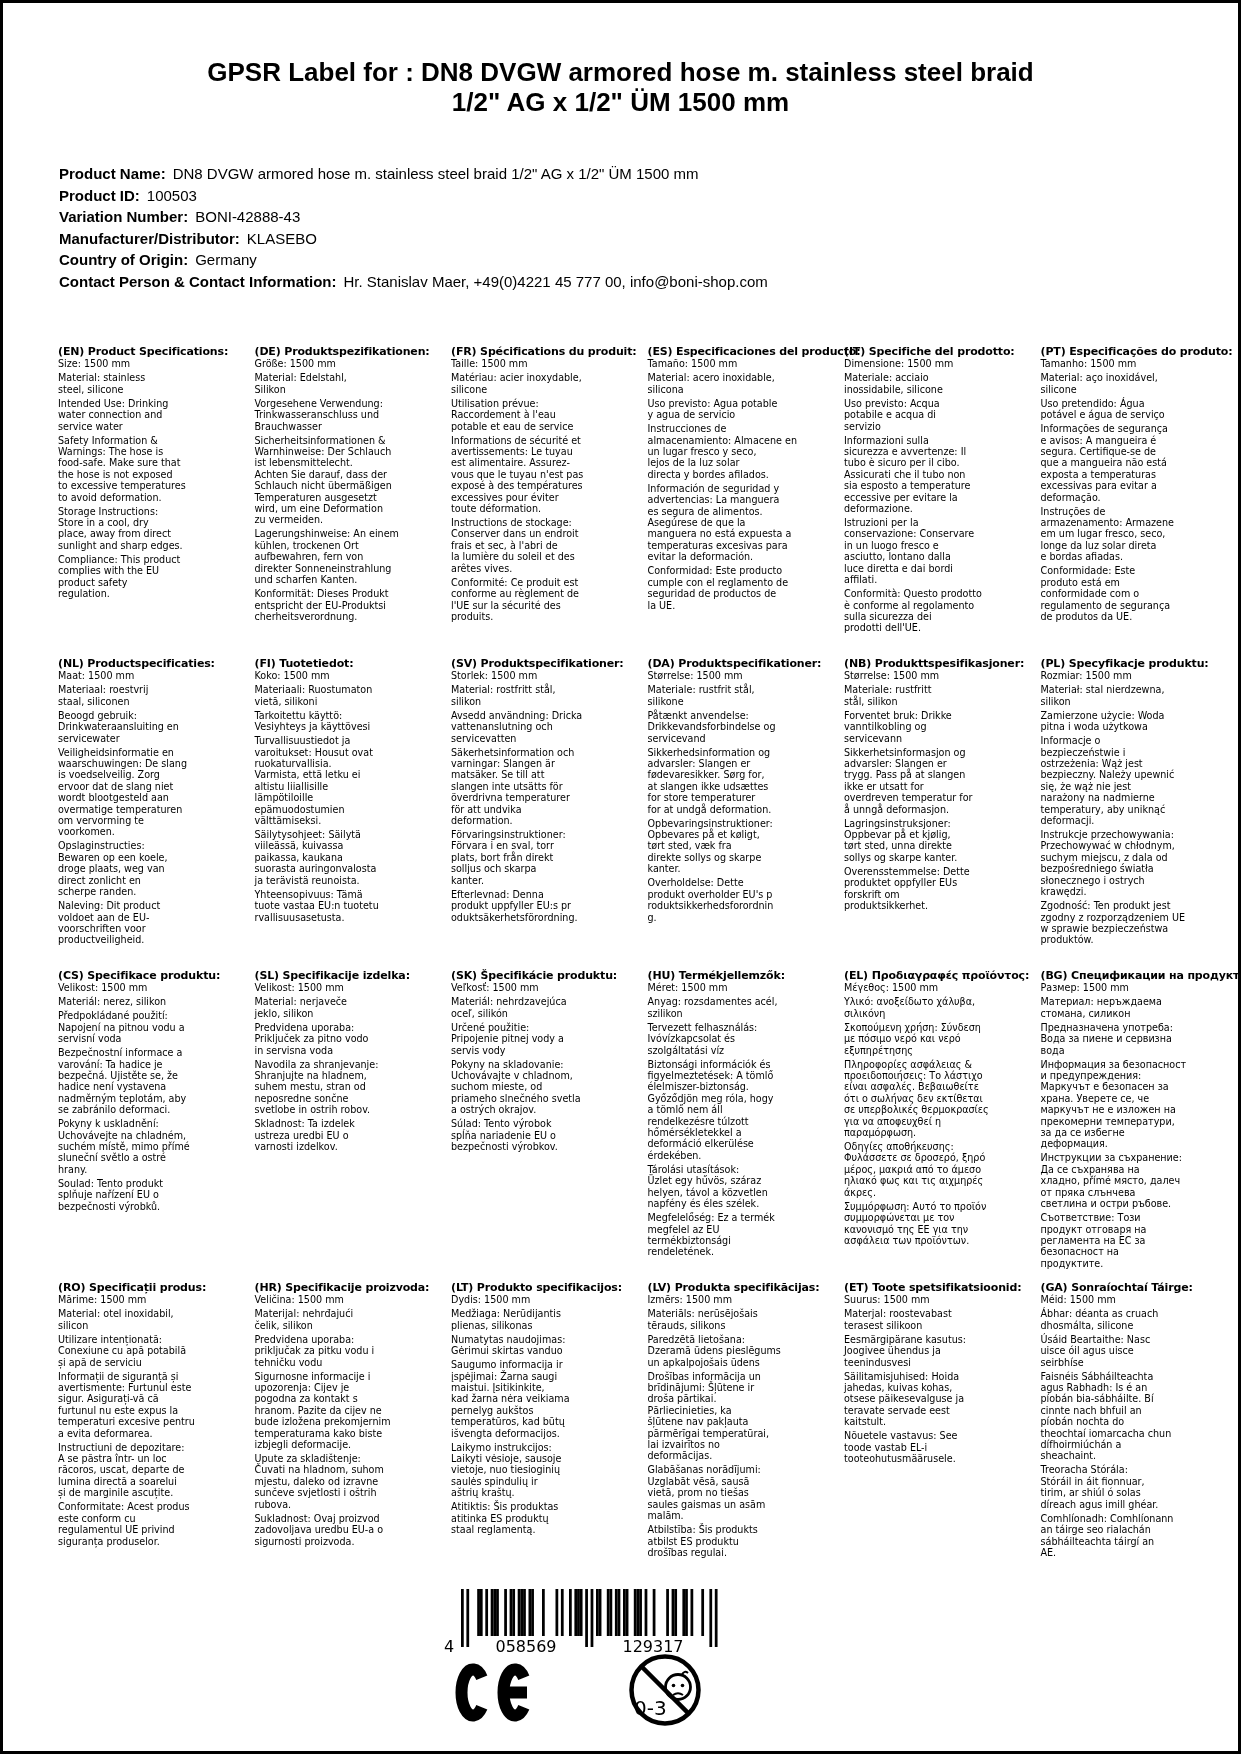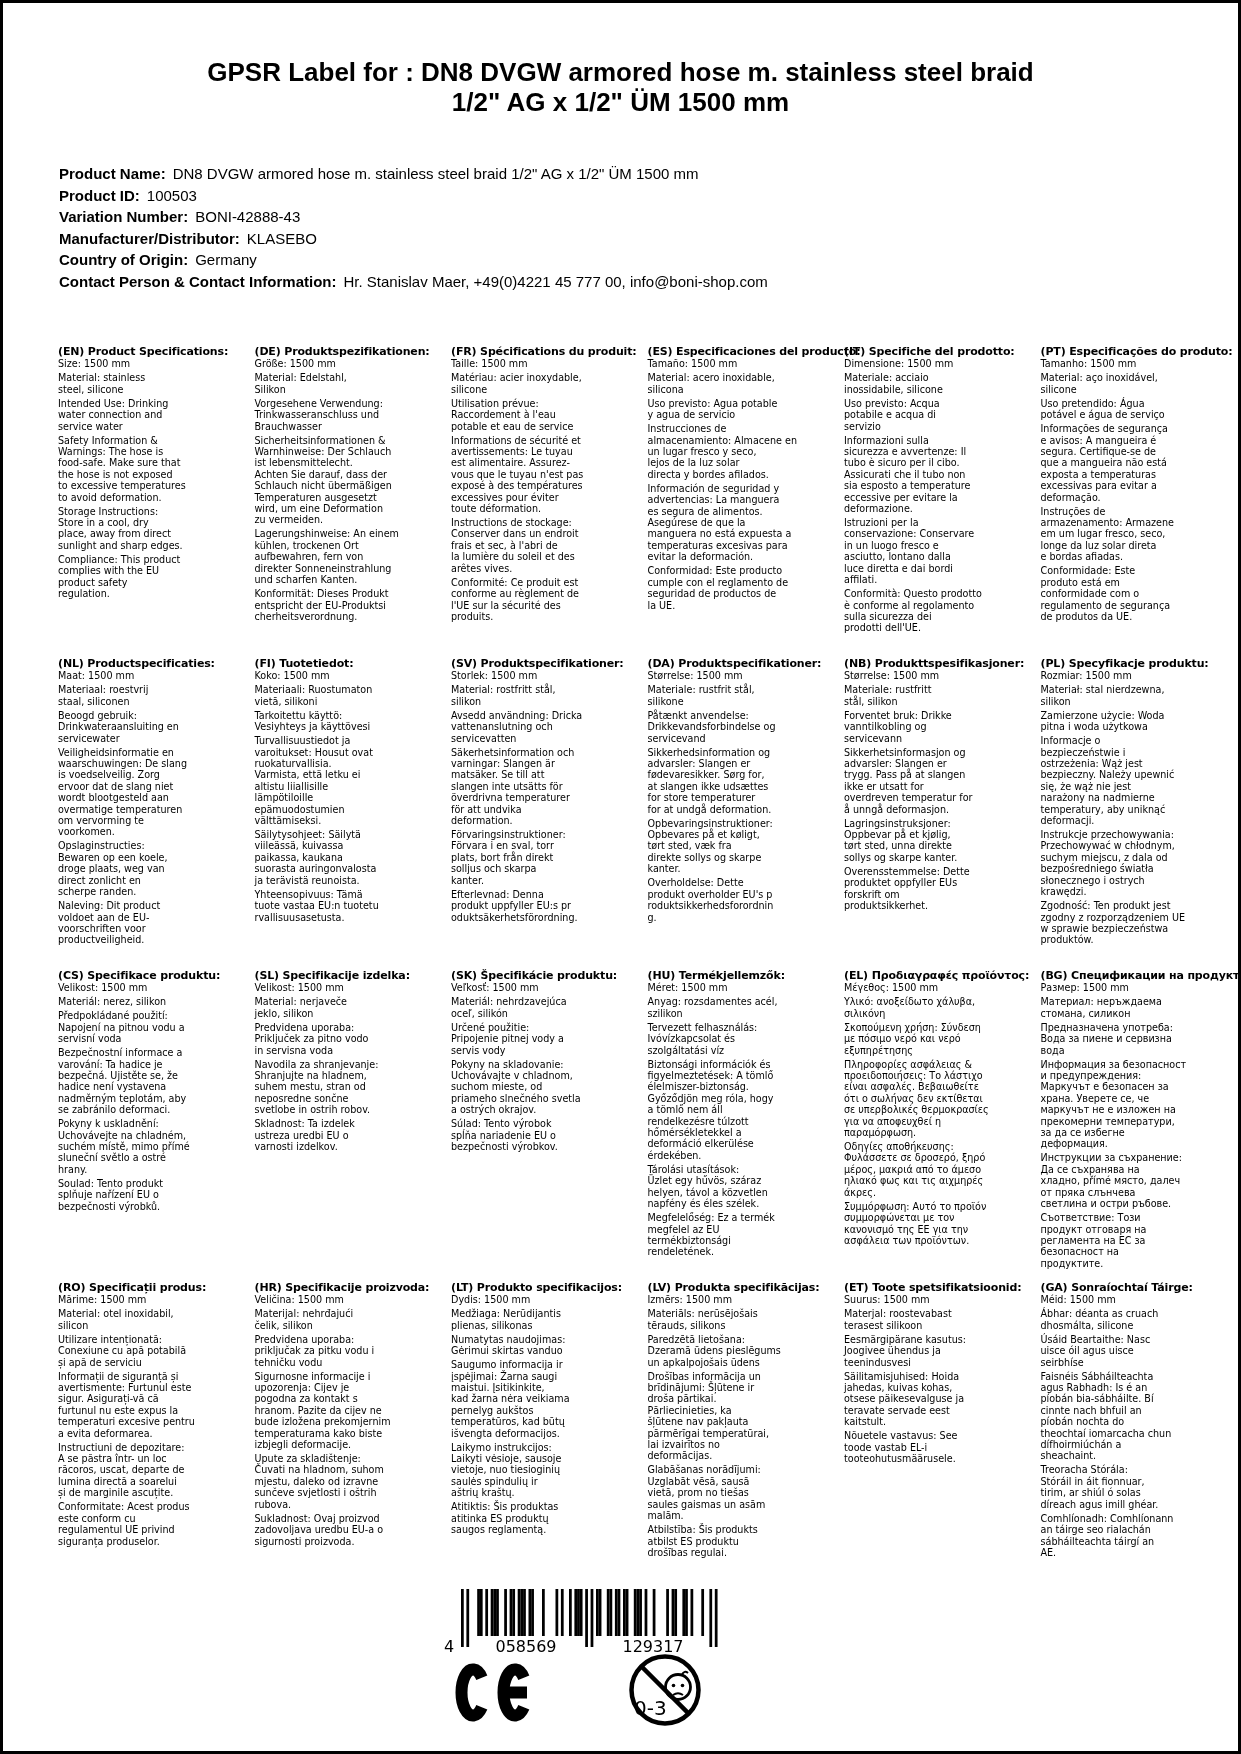--- a/index.html
+++ b/index.html
@@ -618,21 +618,21 @@
 pernelyg aukštos
 temperatūros, kad būtų
 išvengta deformacijos.</p>
           <p>Laikymo instrukcijos:
 Laikyti vėsioje, sausoje
 vietoje, nuo tiesioginių
 saulės spindulių ir
 aštrių kraštų.</p>
           <p>Atitiktis: Šis produktas
 atitinka ES produktų
-saugos reglamentą.</p>
+staal reglamentą.</p>
         </div>
   </div>
 
   <div class="block">
     <h3>(LV) Produkta specifikācijas:</h3>
     <div class="paras">
           <p>Izmērs: 1500 mm</p>
           <p>Materiāls: nerūsējošais
 tērauds, silikons</p>
           <p>Paredzētā lietošana:

